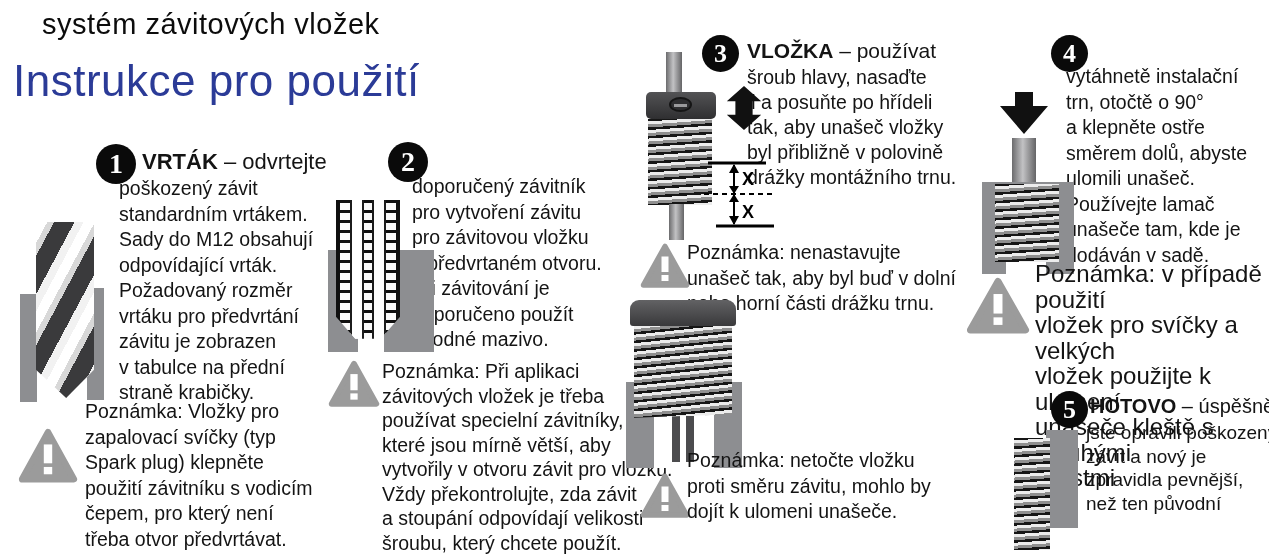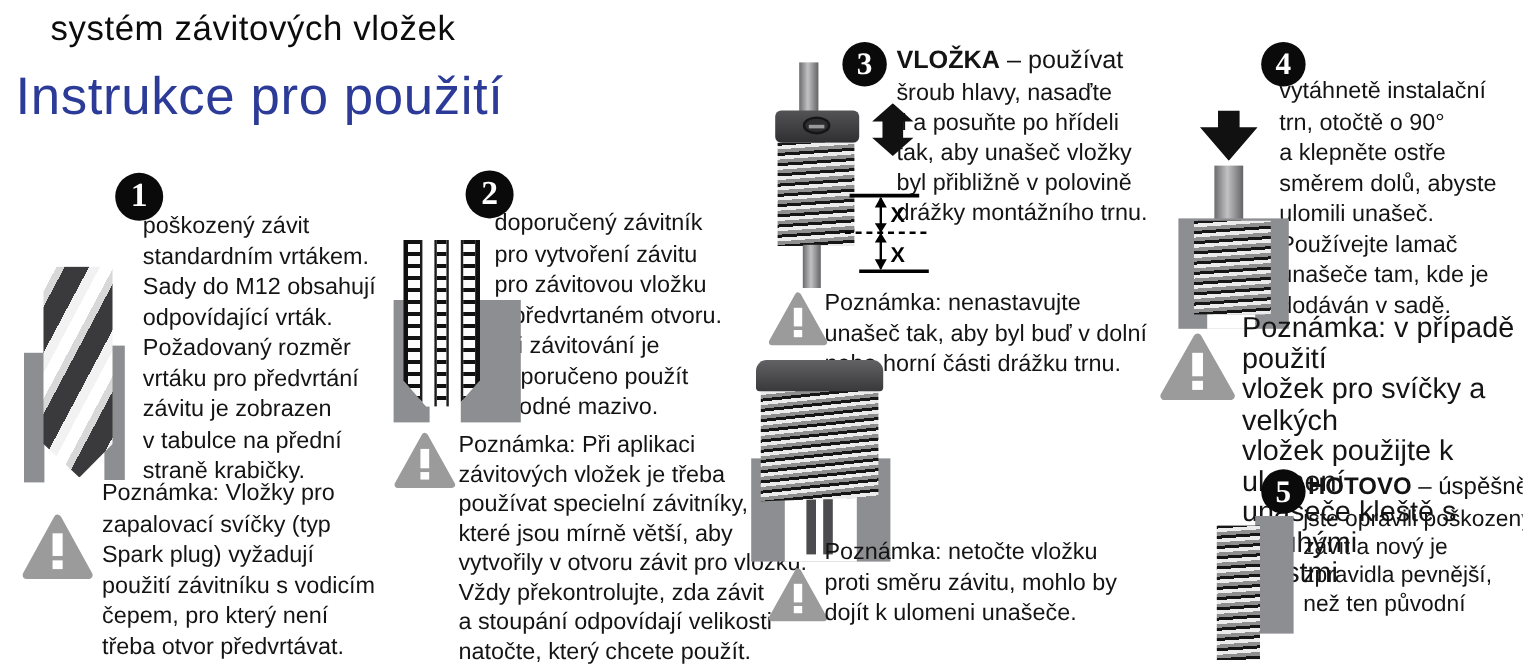--- a/index.html
+++ b/index.html
@@ -52,20 +52,21 @@
 <body>
 
 <div id="canvas">
 
   <div class="abs sub" style="left:42px;top:8px">systém závitových vložek</div>
   <div class="abs maintitle" style="left:13px;top:56px">Instrukce pro použití</div>
 
   <div class="badge b40" style="left:96px;top:144px">
       <span>1</span>
     </div>
+  <div class="stitle" style="left:142px;top:149px"><b>VRTÁK</b><span> – odvrtejte</span></div>
   <div class="txt" style="left:119px;top:176px;width:250px">poškozený závit
 standardním vrtákem.
 Sady do M12 obsahují
 odpovídající vrták.
 Požadovaný rozměr
 vrtáku pro předvrtání
 závitu je zobrazen
 v tabulce na přední
 straně krabičky.</div>
 
@@ -77,21 +78,21 @@
 
   <div class="tri" style="left:18px;top:428px;width:60px;height:56px">
       <svg viewBox="0 0 100 92" preserveAspectRatio="none">
         <path d="M50 7 L93 84 L7 84 Z" fill="#9b9b9b" stroke="#9b9b9b" stroke-width="11" stroke-linejoin="round"></path>
         <rect x="43" y="27" width="14" height="31" fill="#fff"></rect>
         <rect x="43" y="64" width="14" height="12" fill="#fff"></rect>
       </svg>
     </div>
   <p class="note" style="left:85px;top:399px;width:260px"><b>Poznámka:</b> <span class="pl">Vložky pro
 zapalovací svíčky (typ
-Spark plug) vyžadují
+Spark plug) klepněte
 použití závitníku s vodicím
 čepem, pro který není
 třeba otvor předvrtávat.</span></p>
 
   <div class="badge b40" style="left:388px;top:142px">
       <span>2</span>
     </div>
   <div class="txt" style="left:412px;top:174px;width:250px">doporučený závitník
 pro vytvoření závitu
 pro závitovou vložku
@@ -113,21 +114,21 @@
         <rect x="43" y="64" width="14" height="12" fill="#fff"></rect>
       </svg>
     </div>
   <p class="note tight" style="left:382px;top:359px;width:310px"><b>Poznámka:</b> <span class="pl">Při aplikaci
 závitových vložek je třeba
 používat specielní závitníky,
 které jsou mírně větší, aby
 vytvořily v otvoru závit pro vložku.
 Vždy překontrolujte, zda závit
 a stoupání odpovídají velikosti
-natočte, který chcete použít.</span></p>
+šroubu, který chcete použít.</span></p>
 
   <div class="badge b37" style="left:702px;top:35px">
       <span>3</span>
     </div>
   <div class="stitle sm" style="left:747px;top:39px"><b>VLOŽKA</b><span> – používat</span></div>
   <div class="txt" style="left:747px;top:65px;width:240px;line-height:25px">šroub hlavy, nasaďte
 ji a posuňte po hřídeli
 tak, aby unašeč vložky
 byl přibližně v polovině
 drážky montážního trnu.</div>

